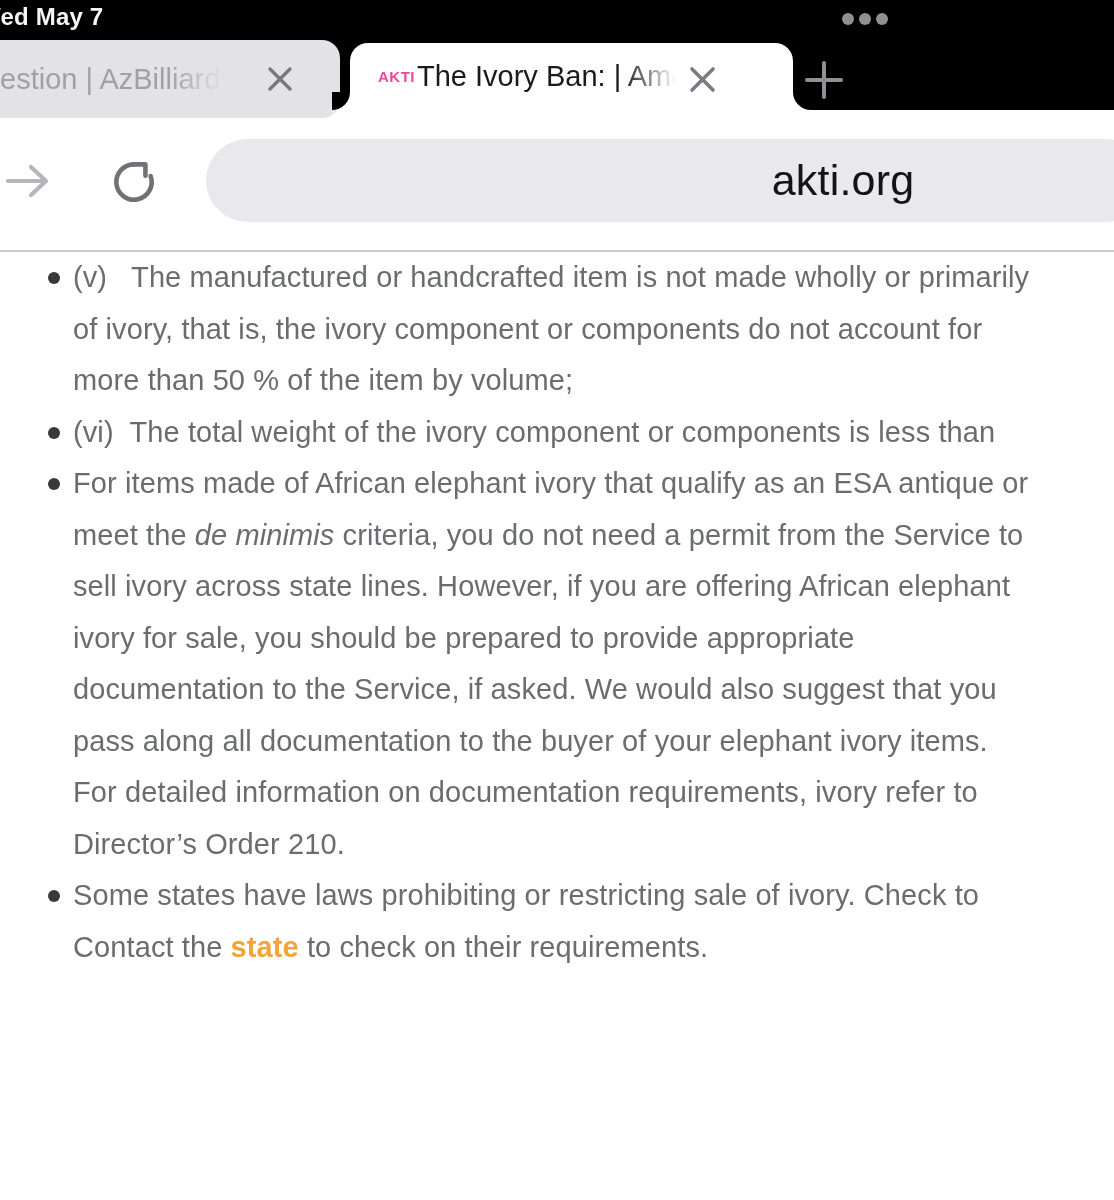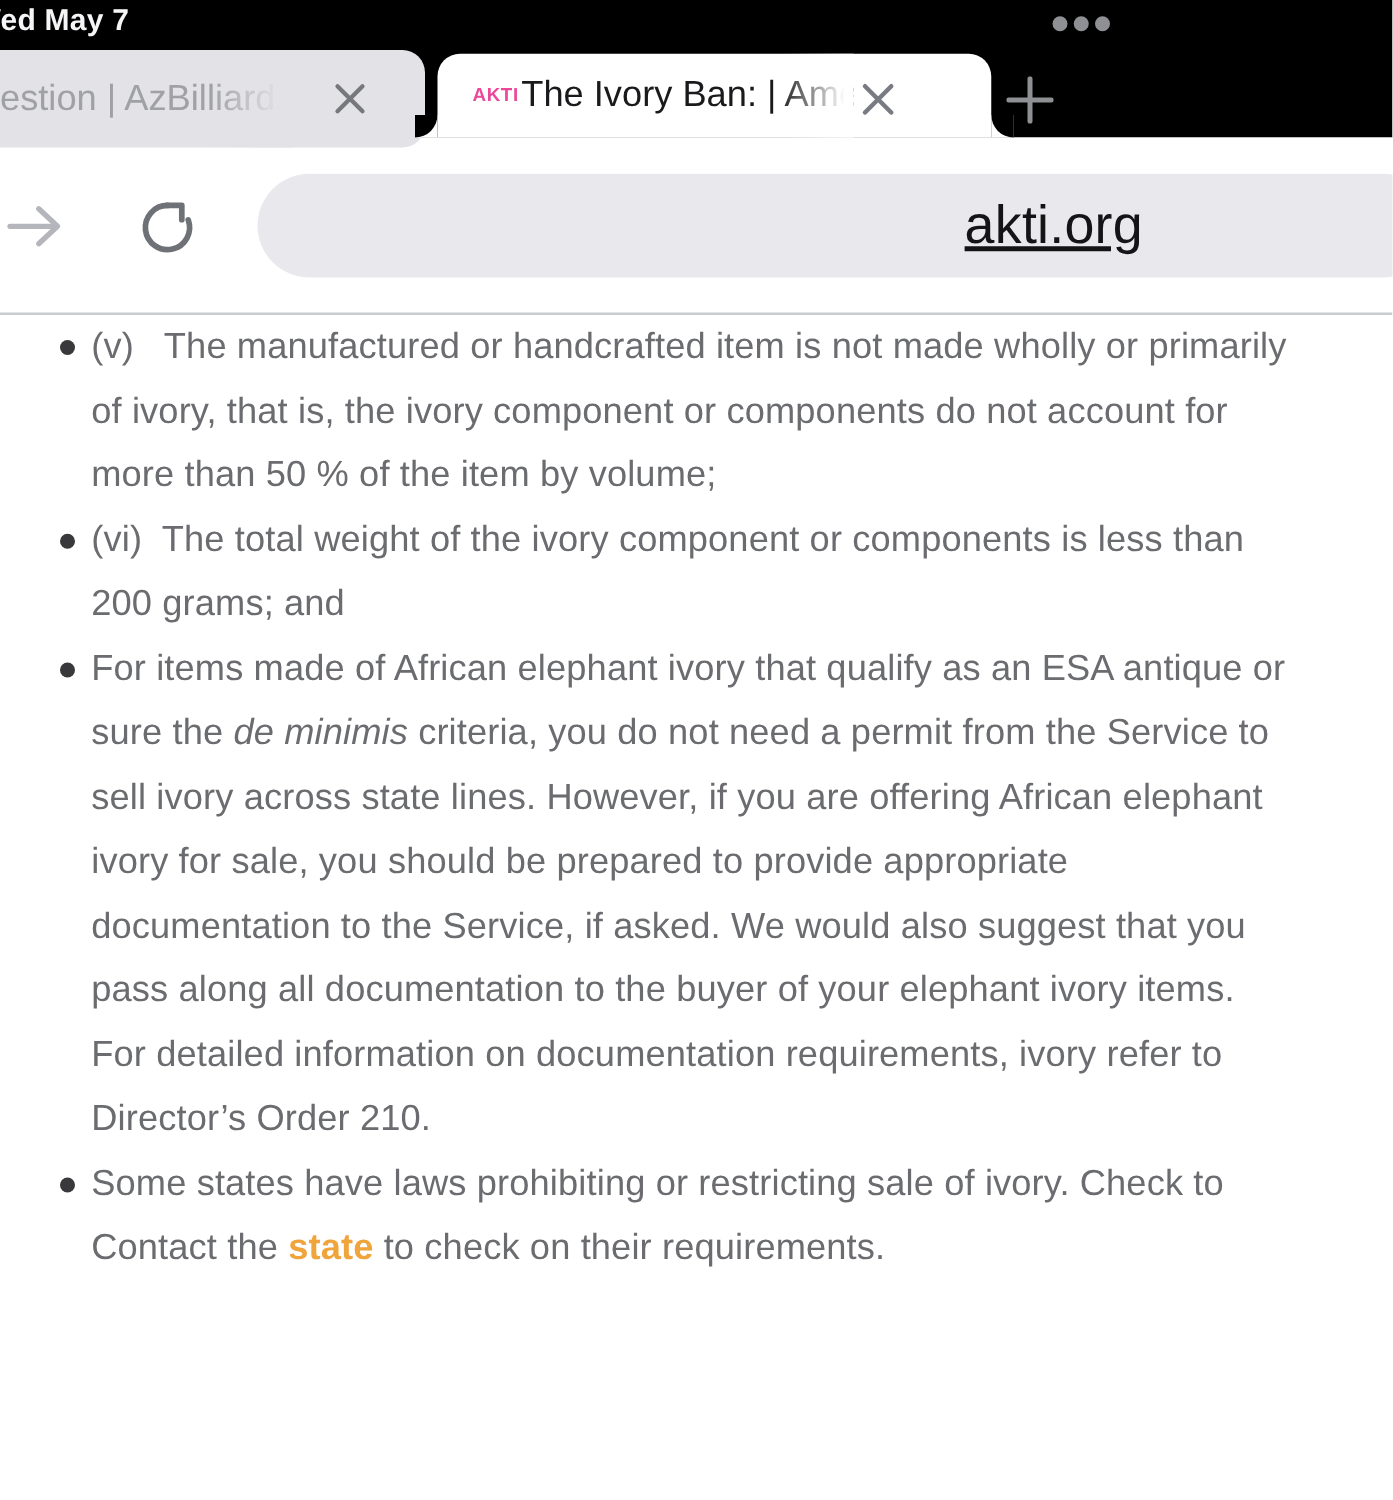--- a/index.html
+++ b/index.html
@@ -54,21 +54,21 @@
   
   .navbar{position:absolute;left:0;top:110px;width:1114px;height:140px;background:#fff;z-index:1;}
   .fwd-btn{position:absolute;left:5px;top:160px;width:46px;height:42px;z-index:2;cursor:pointer;}
   .reload-btn{position:absolute;left:108px;top:155px;width:52px;height:52px;z-index:2;cursor:pointer;}
   .url-pill{
     position:absolute;left:206px;top:139px;right:-34px;height:83px;background:#e9e9ed;
     border-radius:41.5px;z-index:1;cursor:text;
   }
   .url-text{
     position:absolute;left:843px;top:139px;height:83px;line-height:83px;z-index:2;
-    transform:translateX(-50%);color:#141416;font-size:43px;letter-spacing:.2px;white-space:nowrap;text-decoration:underline;
+    transform:translateX(-50%);color:#141416;font-size:43px;letter-spacing:.2px;white-space:nowrap;
   }
   .chrome-divider{position:absolute;left:0;top:250px;width:1114px;height:2px;background:#cacbce;z-index:2;}
   
   .page-content{position:absolute;left:0;top:252px;width:1114px;z-index:1;}
   ul.ivory-list{list-style:none;margin:0;padding:0;}
   ul.ivory-list li{position:relative;padding-left:73px;}
   .bullet-marker{
     position:absolute;left:48px;top:20px;width:12px;height:12px;border-radius:50%;
     background:#39393b;
   }
@@ -153,26 +153,25 @@
   <ul class="ivory-list">
       <li>
         <span class="bullet-marker"></span>
         <div class="tline"><span class="seg">(v)   The manufactured or handcrafted item is not made wholly or primarily</span></div>
         <div class="tline"><span class="seg">of ivory, that is, the ivory component or components do not account for</span></div>
         <div class="tline"><span class="seg">more than 50 % of the item by volume;</span></div>
       </li>
       <li>
         <span class="bullet-marker"></span>
         <div class="tline"><span class="seg">(vi)  The total weight of the ivory component or components is less than</span></div>
-        <div class="tline"><span class="seg">200 grams; and</span></div>
       </li>
       <li>
         <span class="bullet-marker"></span>
         <div class="tline"><span class="seg">For items made of African elephant ivory that qualify as an ESA antique or</span></div>
-        <div class="tline"><span class="seg">sure the </span><span class="seg-i">de minimis</span><span class="seg"> criteria, you do not need a permit from the Service to</span></div>
+        <div class="tline"><span class="seg">meet the </span><span class="seg-i">de minimis</span><span class="seg"> criteria, you do not need a permit from the Service to</span></div>
         <div class="tline"><span class="seg">sell ivory across state lines. However, if you are offering African elephant</span></div>
         <div class="tline"><span class="seg">ivory for sale, you should be prepared to provide appropriate</span></div>
         <div class="tline"><span class="seg">documentation to the Service, if asked. We would also suggest that you</span></div>
         <div class="tline"><span class="seg">pass along all documentation to the buyer of your elephant ivory items.</span></div>
         <div class="tline"><span class="seg">For detailed information on documentation requirements, ivory refer to</span></div>
         <div class="tline"><span class="seg">Director’s Order 210.</span></div>
       </li>
       <li>
         <span class="bullet-marker"></span>
         <div class="tline"><span class="seg">Some states have laws prohibiting or restricting sale of ivory. Check to</span></div>

